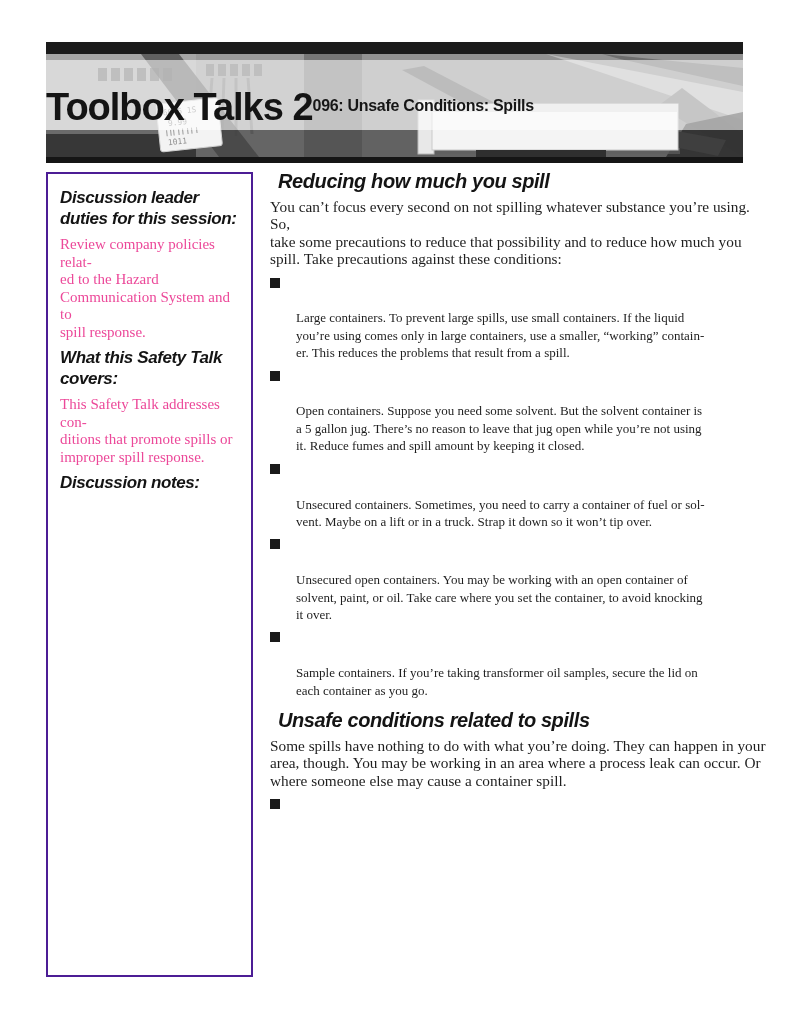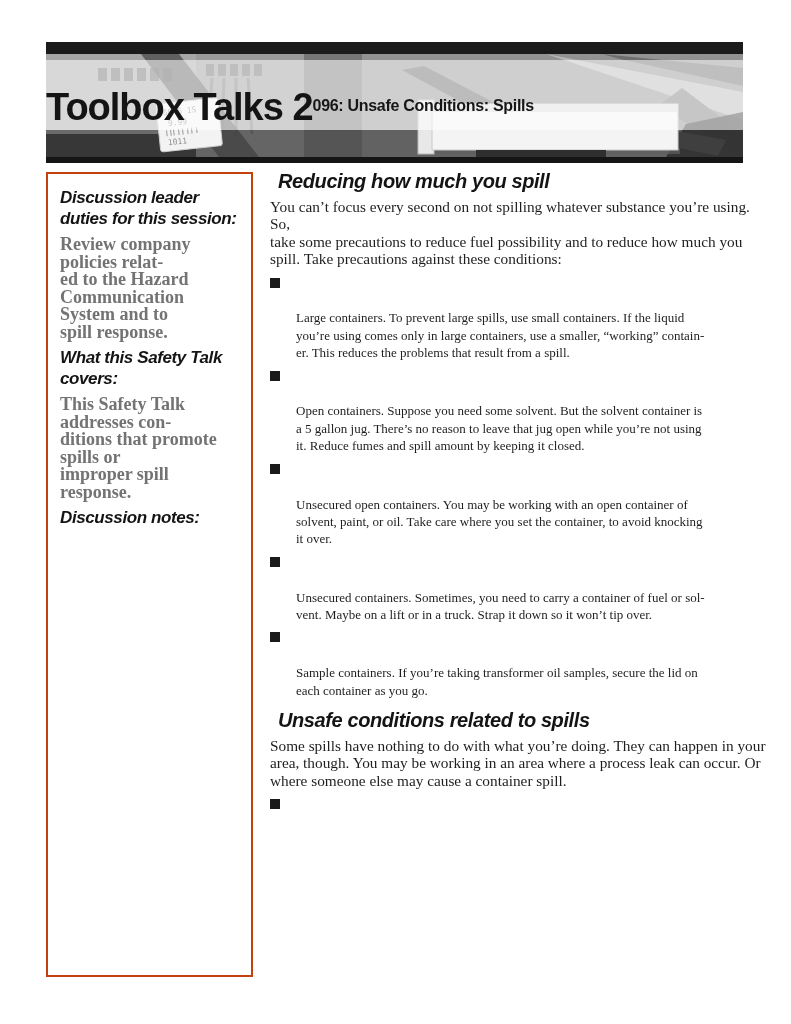--- a/index.html
+++ b/index.html
@@ -16,27 +16,27 @@
   .mast-text{position:absolute;inset:0;z-index:2;display:flex;flex-direction:row;
              align-items:center;}
   .mast-title{margin-top:3px;font-family:"Liberation Sans",sans-serif;font-weight:700;
               font-size:38px;line-height:40px;letter-spacing:-1px;color:#141414;}
   .mast-subtitle{margin-top:1px;font-family:"Liberation Sans",sans-serif;font-weight:700;
               font-size:16px;line-height:24px;letter-spacing:-0.3px;color:#161616;}
   .mast-bottombar{height:6px;background:#151515;}
 
   
   .sidebar{position:absolute;left:46px;top:172px;width:207px;height:805px;
-           border:2px solid #c2410c;box-sizing:border-box;padding:13px 12px;background:#fff;}
+           border:2px solid #4c1d95;box-sizing:border-box;padding:13px 12px;background:#fff;}
   .sb-h{margin:0;font-family:"Liberation Sans",sans-serif;font-style:italic;font-weight:700;
         font-size:17px;line-height:21px;letter-spacing:-0.4px;color:#141414;
         white-space:pre-line;}
   .sb-h.gap{margin-top:6px;}
-  .sb-p{margin:7px 0 0 0;font-size:18px;line-height:17.5px;color:#737373;
-        white-space:pre-line;font-weight:bold;}
+  .sb-p{margin:7px 0 0 0;font-size:15px;line-height:17.5px;color:#ec4899;
+        white-space:pre-line;}
 
   
   .main{position:absolute;left:270px;top:163px;width:497px;}
   .section-heading{margin:10px 0 6px 8px;font-family:"Liberation Sans",sans-serif;
         font-style:italic;font-weight:700;font-size:20px;line-height:22px;
         letter-spacing:-0.4px;color:#141414;}
   .section-heading.first{margin-top:7px;}
   .intro{margin:0 0 7px 0;font-size:15.3px;line-height:17.4px;white-space:pre-line;}
   ul.bullets{list-style:none;margin:0 0 2px 0;padding:0;}
   ul.bullets li{position:relative;padding-left:26px;margin:0 0 6px 0;
@@ -140,45 +140,45 @@
 ditions that promote spills or
 improper spill response.</p>
 
     <h2 class="sb-h gap">Discussion notes:</h2>
   </aside>
 
   <main class="main">
 
     <h2 class="section-heading first">Reducing how much you spill</h2>
     <p class="intro">You can’t focus every second on not spilling whatever substance you’re using. So,
-take some precautions to reduce fuel possibility and to reduce how much you
+take some precautions to reduce that possibility and to reduce how much you
 spill. Take precautions against these conditions:</p>
     <ul class="bullets">
       <li>
         <span class="sq"></span>
         <span>Large containers. To prevent large spills, use small containers. If the liquid
 you’re using comes only in large containers, use a smaller, “working” contain-
 er. This reduces the problems that result from a spill.</span>
       </li>
       <li>
         <span class="sq"></span>
         <span>Open containers. Suppose you need some solvent. But the solvent container is
 a 5 gallon jug. There’s no reason to leave that jug open while you’re not using
 it. Reduce fumes and spill amount by keeping it closed.</span>
       </li>
       <li>
         <span class="sq"></span>
+        <span>Unsecured containers. Sometimes, you need to carry a container of fuel or sol-
+vent. Maybe on a lift or in a truck. Strap it down so it won’t tip over.</span>
+      </li>
+      <li>
+        <span class="sq"></span>
         <span>Unsecured open containers. You may be working with an open container of
 solvent, paint, or oil. Take care where you set the container, to avoid knocking
 it over.</span>
-      </li>
-      <li>
-        <span class="sq"></span>
-        <span>Unsecured containers. Sometimes, you need to carry a container of fuel or sol-
-vent. Maybe on a lift or in a truck. Strap it down so it won’t tip over.</span>
       </li>
       <li>
         <span class="sq"></span>
         <span>Sample containers. If you’re taking transformer oil samples, secure the lid on
 each container as you go.</span>
       </li>
     </ul>
 
     <h2 class="section-heading">Unsafe conditions related to spills</h2>
     <p class="intro">Some spills have nothing to do with what you’re doing. They can happen in your

